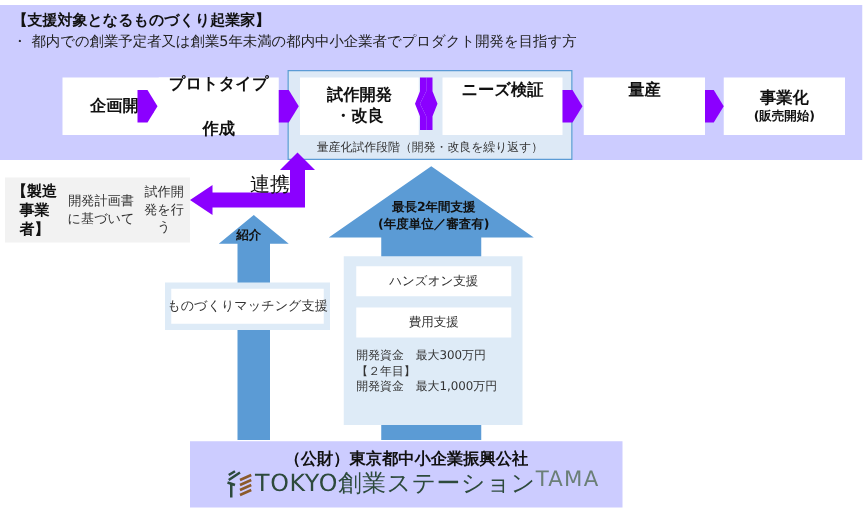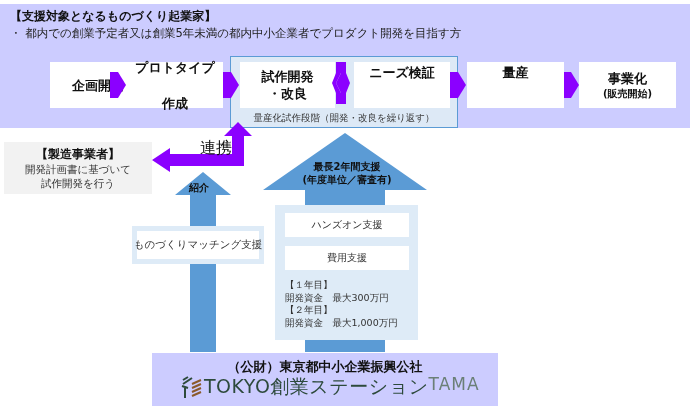--- a/index.html
+++ b/index.html
@@ -15,21 +15,21 @@
   .step { position:absolute; background:#ffffff; top:62px; height:46px;
           display:flex; flex-direction:column; align-items:center; justify-content:center;
           font-weight:bold; font-size:13px; color:#111; text-align:center; line-height:17px; }
   .step .sub { font-size:10px; line-height:13px; }
 
   #proto-stage { left:230px; top:56px; width:228px; height:72px; background:#dde9f6; border:1px solid #5b9bd5; box-sizing:border-box; }
   #proto-stage-label { left:230px; top:112px; width:228px; text-align:center; font-size:9.5px; color:#333; white-space:nowrap; }
 
   
   #manufacturer { left:4px; top:142px; width:148px; height:52px; background:#f2f2f2;
-                  display:flex; flex-direction:column; align-items:center; justify-content:center; text-align:center; }
+                  display:flex; flex-direction:row; align-items:center; justify-content:center; text-align:center; }
   #manufacturer .t { font-size:12px; font-weight:bold; line-height:15px; color:#111; }
   #manufacturer .d { font-size:10.5px; line-height:14px; color:#333; }
 
   #renkei-label { left:188px; top:138px; font-size:16px; font-weight:normal; color:#111;margin-left:12px; }
 
   #matching-box { left:132px; top:226px; width:132px; height:38px; background:#deebf7; }
   #matching-inner { left:137px; top:231px; width:122px; height:28px; background:#ffffff;
                     display:flex; align-items:center; justify-content:center; font-size:10.5px; color:#333; white-space:nowrap; }
 
   #support-panel { left:275px; top:205px; width:143px; height:135px; background:#deebf7; }
@@ -109,21 +109,20 @@
 
 <div class="abs" id="max-support">
   <div>最長2年間支援</div>
   <div>(年度単位／審査有)</div>
 </div>
 
 <div class="abs" id="support-panel"></div>
 <div class="support-card" style="top:213px;">ハンズオン支援</div>
 <div class="support-card" style="top:246px;">費用支援</div>
 <div class="abs" id="funding-text">
-  <div>【１年目】</div>
   <div>開発資金　最大300万円</div>
   <div>【２年目】</div>
   <div>開発資金　最大1,000万円</div>
 </div>
 
 <div class="abs" id="org-panel"></div>
 <div class="abs" id="org-name">（公財）東京都中小企業振興公社</div>
 <div class="abs" id="org-brand">
   <svg width="24" height="26" viewBox="0 0 24 26">
     <path d="M3 6 L8 3 M3 10 L12 4 M5 13 L5 24 M2 12 L8 14" stroke="#2d4a3c" stroke-width="2" fill="none"></path>

